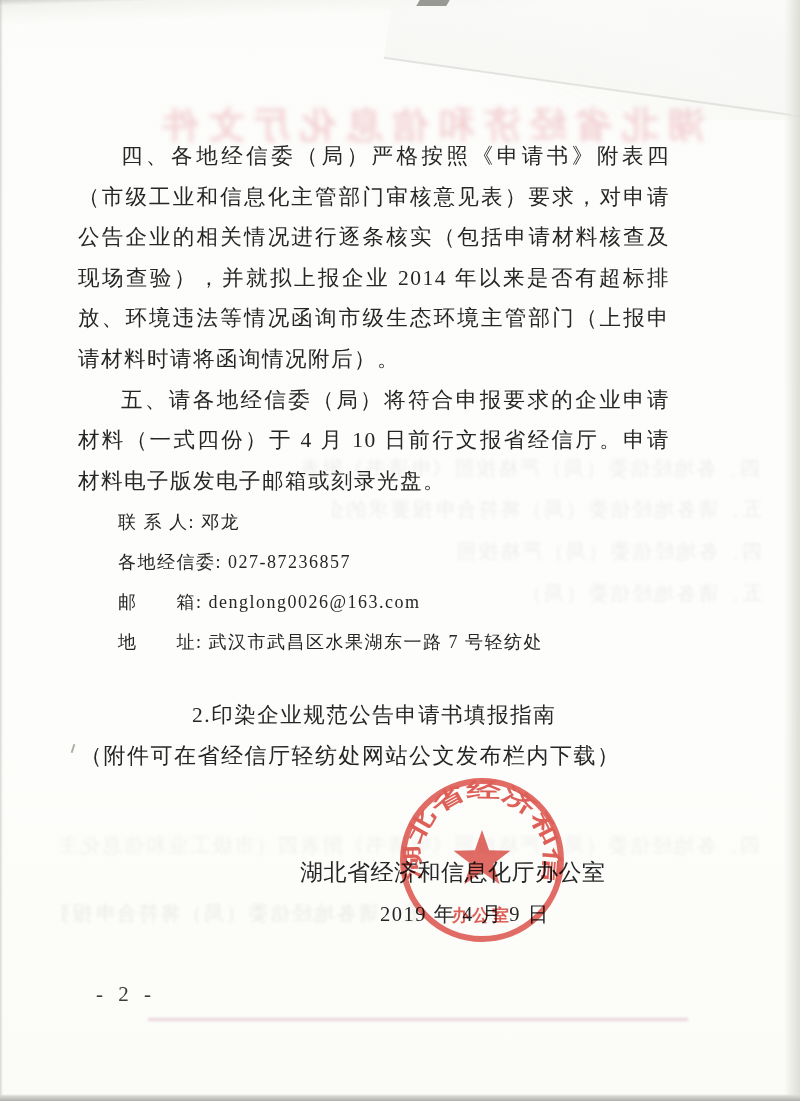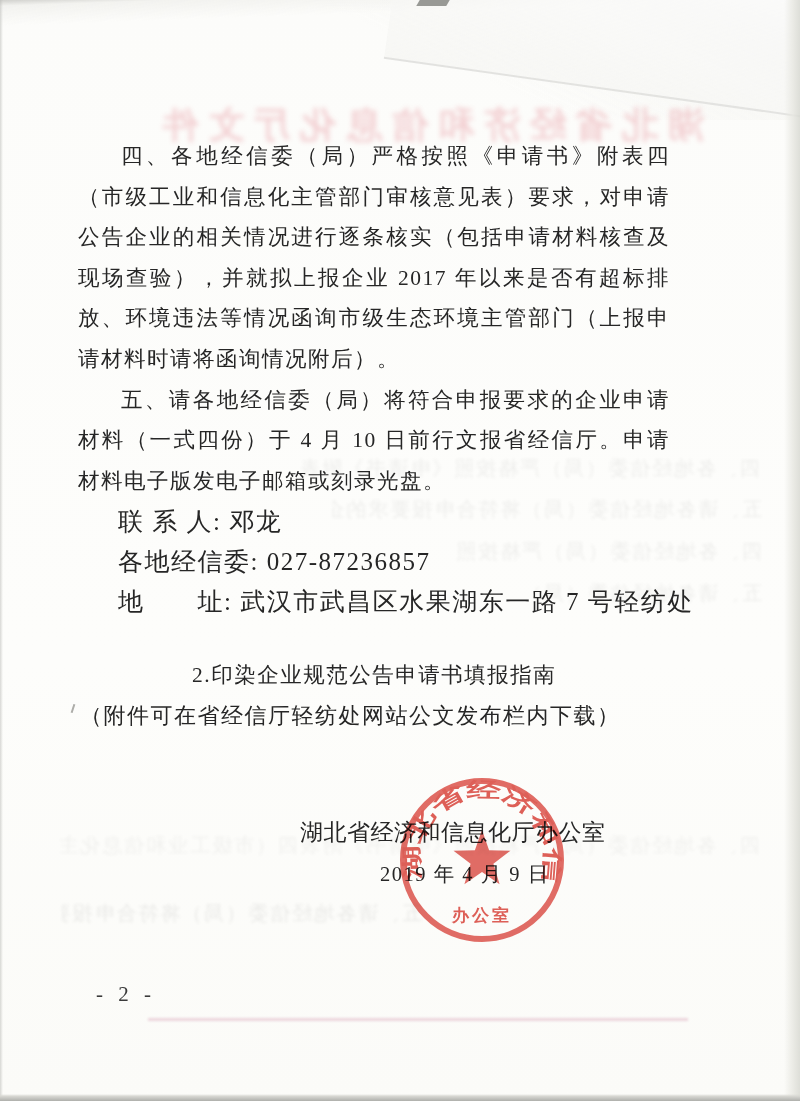--- a/index.html
+++ b/index.html
@@ -38,21 +38,21 @@
   .g2{left:332px;top:496px;width:430px;}
   .g3{left:450px;top:538px;width:312px;}
   .g4{left:520px;top:580px;width:242px;}
   .g5{left:60px; top:832px;width:700px;opacity:.07;}
   .g6{left:62px; top:900px;width:360px;opacity:.11;}
   
   .content{position:absolute;left:78px;top:136px;width:592px;}
   .para{margin:0;font-size:21.5px;line-height:40.6px;letter-spacing:1.5px;
     text-indent:2em;text-align:justify;text-justify:inter-ideograph;}
   .contacts{margin:1px 0 0 40px;}
-  .c-row{font-size:25px;line-height:40px;letter-spacing:1.5px;}
+  .c-row{font-size:18px;line-height:40px;letter-spacing:1.5px;}
   .c-label,.c-value{white-space:pre;}
   .attachments{margin-top:33px;}
   .att-row{font-size:21.5px;line-height:40.3px;letter-spacing:1.5px;margin-left:40px;}
   .att-label{white-space:pre;}
   .att-item2{padding-left:74px;}
   .att-note{font-size:22px;line-height:40.3px;letter-spacing:1.5px;margin:0 0 0 2px;position:relative;}
   .att-note::before{content:"";position:absolute;left:-8px;top:8px;width:2px;height:9px;
     background:#8a8a86;transform:rotate(18deg);opacity:.7;}
   .sig{margin:76px 0 0 222px;font-size:23px;letter-spacing:.5px;line-height:41px;}
   .sig-date{margin:0 0 0 302px;font-size:20.5px;letter-spacing:1.5px;line-height:42px;}
@@ -75,29 +75,32 @@
 
   <div class="bleed-band">湖北省经济和信息化厅文件</div>
   <div class="ghost g1">四、各地经信委（局）严格按照《申请书》附表四（市级工业和信息化主管部门审核意见表）要求，对申请公告企业的相关情况进行逐条核实（包括申请材料核查及现场查验），并就拟上报企业 2018 年以来是否有超标排放、环境违法等情况函询市级生态环境主管部门（上报申请材料时请将函询情况附后）。</div>
   <div class="ghost g2">五、请各地经信委（局）将符合申报要求的企业申请材料（一式四份）于 4 月 15 日前行文报省经信厅。申请材料电子版发电子邮箱或刻录光盘。</div>
   <div class="ghost g3">四、各地经信委（局）严格按照《申请书》附表四（市级工业和信息化主管部门审核意见表）要求，对申请公告企业的相关情况进行逐条核实（包括申请材料核查及现场查验），并就拟上报企业 2018 年以来是否有超标排放、环境违法等情况函询市级生态环境主管部门（上报申请材料时请将函询情况附后）。</div>
   <div class="ghost g4">五、请各地经信委（局）将符合申报要求的企业申请材料（一式四份）于 4 月 15 日前行文报省经信厅。申请材料电子版发电子邮箱或刻录光盘。</div>
   <div class="ghost g5">四、各地经信委（局）严格按照《申请书》附表四（市级工业和信息化主管部门审核意见表）要求，对申请公告企业的相关情况进行逐条核实（包括申请材料核查及现场查验），并就拟上报企业 2018 年以来是否有超标排放、环境违法等情况函询市级生态环境主管部门（上报申请材料时请将函询情况附后）。</div>
   <div class="ghost g6">五、请各地经信委（局）将符合申报要求的企业申请材料（一式四份）于 4 月 15 日前行文报省经信厅。申请材料电子版发电子邮箱或刻录光盘。</div>
 
   <main class="content">
-    <p class="para">四、各地经信委（局）严格按照《申请书》附表四（市级工业和信息化主管部门审核意见表）要求，对申请公告企业的相关情况进行逐条核实（包括申请材料核查及现场查验），并就拟上报企业 2017 年以来是否有超标排放、环境违法等情况函询市级生态环境主管部门（上报申请材料时请将函询情况附后）。</p>
+    <p class="para">四、各地经信委（局）严格按照《申请书》附表四（市级工业和信息化主管部门审核意见表）要求，对申请公告企业的相关情况进行逐条核实（包括申请材料核查及现场查验），并就拟上报企业 2014 年以来是否有超标排放、环境违法等情况函询市级生态环境主管部门（上报申请材料时请将函询情况附后）。</p>
     <p class="para">五、请各地经信委（局）将符合申报要求的企业申请材料（一式四份）于 4 月 10 日前行文报省经信厅。申请材料电子版发电子邮箱或刻录光盘。</p>
 
     <div class="contacts">
       <div class="c-row">
         <span class="c-label">联 系 人: </span><span class="c-value">邓龙</span>
       </div>
       <div class="c-row">
         <span class="c-label">各地经信委: </span><span class="c-value">027-87236857</span>
+      </div>
+      <div class="c-row">
+        <span class="c-label">邮　　箱: </span><span class="c-value">denglong0026@163.com</span>
       </div>
       <div class="c-row">
         <span class="c-label">地　　址: </span><span class="c-value">武汉市武昌区水果湖东一路 7 号轻纺处</span>
       </div>
     </div>
 
     <div class="attachments">
       <div class="att-row att-item2">
         <span>2.印染企业规范公告申请书填报指南</span>
       </div>

